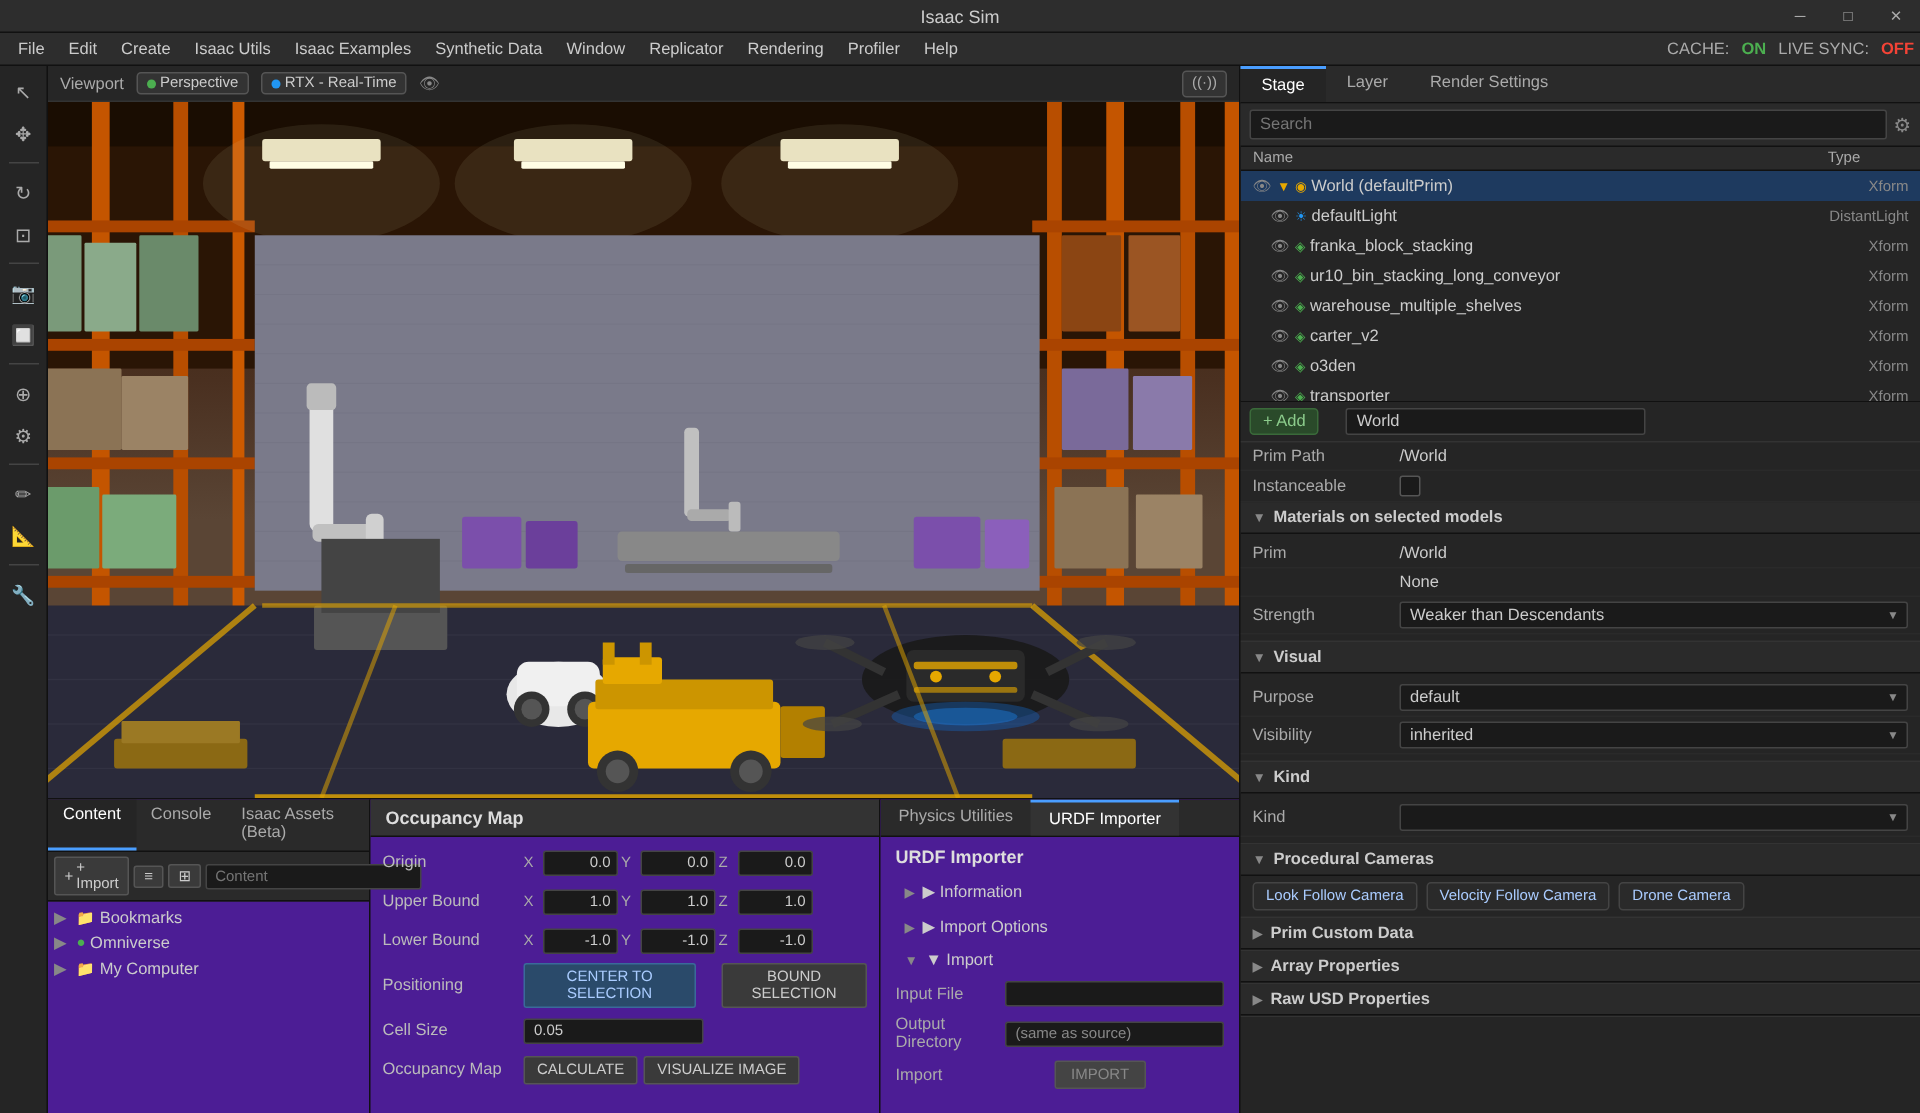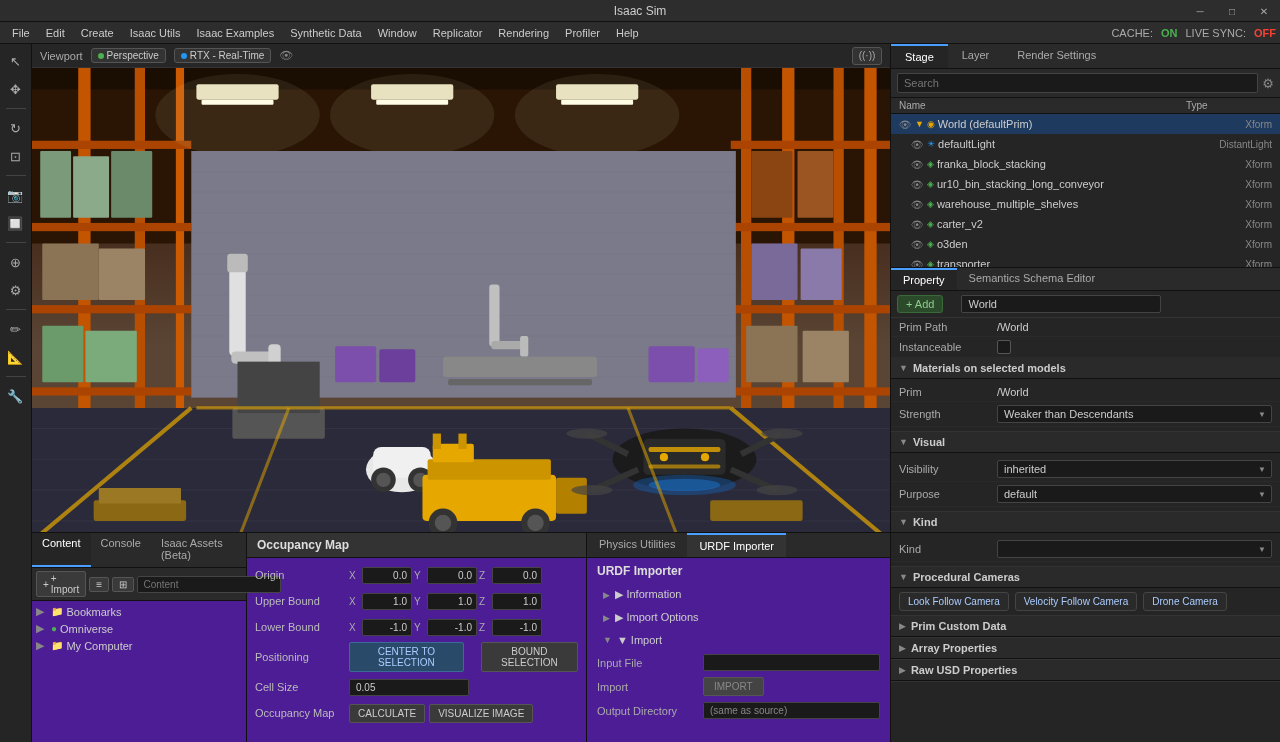--- a/index.html
+++ b/index.html
@@ -419,21 +419,21 @@
       border: 1px solid #555;
       border-radius: 2px;
       color: #888;
       font-size: 10px;
       padding: 3px 10px;
       cursor: pointer;
     }
 
     
     .right-panel {
-      width: 390px;
+      width: 454px;
       background: #252525;
       display: flex;
       flex-direction: column;
       border-left: 1px solid #111;
       flex-shrink: 0;
     }
     .right-tabs {
       display: flex;
       background: #2a2a2a;
       border-bottom: 1px solid #111;
@@ -477,21 +477,21 @@
       border-bottom: 1px solid #111;
     }
     .stage-header-row {
       display: flex;
       align-items: center;
       background: #2a2a2a;
       padding: 2px 4px;
       border-bottom: 1px solid #111;
     }
     .stage-col-name { flex: 1; color: #aaa; font-size: 10px; padding: 0 4px; }
-    .stage-col-type { width: 90px; color: #aaa; font-size: 10px; text-align: left; padding-right: 4px; }
+    .stage-col-type { width: 90px; color: #aaa; font-size: 10px; text-align: center; padding-right: 4px; }
 
     .stage-row {
       display: flex;
       align-items: center;
       padding: 2px 4px;
       cursor: pointer;
       font-size: 11px;
       color: #ccc;
       min-height: 20px;
     }
@@ -1014,27 +1014,27 @@
             <span class="expand-tri">▼</span>
             <span>▼ Import</span>
           </div>
 
           <div class="import-row">
             <span class="import-label">Input File</span>
             <input class="import-input" type="text" placeholder="" style="">
           </div>
 
           <div class="import-row">
+            <span class="import-label">Output Directory</span>
+            <input class="import-input" type="text" value="(same as source)" style="">
+          </div>
+
+          <div class="import-row">
             <span class="import-label">Import</span>
             <button class="import-btn">IMPORT</button>
-          </div>
-
-          <div class="import-row">
-            <span class="import-label">Output Directory</span>
-            <input class="import-input" type="text" value="(same as source)" style="">
           </div>
         </div>
       </div>
 
     </div>
   </div>
 
   <div class="right-panel">
 
     <div class="right-tabs">
@@ -1124,24 +1124,20 @@
         <div class="stage-row-name">
           <span class="prim-icon prim-icon-green">◈</span>
           <span>transporter</span>
         </div>
         <div class="stage-row-type">Xform</div>
       </div>
     </div>
 
     <div class="property-area">
 
-      <div class="prop-tabs">
-        <div class="prop-tab active">Property</div>
-        <div class="prop-tab">Semantics Schema Editor</div>
-      </div>
 
       <div class="prop-add-row">
         <button class="add-btn">+ Add</button>
         <input class="prop-field-input" type="text" value="World" style="max-width: 200px;">
       </div>
 
       <div class="prop-field-row">
         <span class="prop-field-label">Prim Path</span>
         <span class="prop-field-value">/World</span>
       </div>
@@ -1153,20 +1149,24 @@
 
       <div class="collapsible-section">
         <div class="section-header">
           <span class="expand-tri">▼</span>
           <span class="section-title">Materials on selected models</span>
         </div>
         <div class="section-content">
           <div class="prim-row">
             <span class="prim-row-label">Prim</span>
             <span class="prim-row-value">/World</span>
+          </div>
+          <div class="prim-row">
+            <span class="prim-row-label"></span>
+            <span class="prim-row-value">None</span>
           </div>
           <div class="prim-row">
             <span class="prim-row-label">Strength</span>
             <div class="select-wrapper">
               <select>
                 <option>Weaker than Descendants</option>
                 <option>Stronger than Descendants</option>
                 <option>Fallback</option>
               </select>
             </div>
@@ -1174,37 +1174,37 @@
         </div>
       </div>
 
       <div class="collapsible-section">
         <div class="section-header">
           <span class="expand-tri">▼</span>
           <span class="section-title">Visual</span>
         </div>
         <div class="section-content">
           <div class="prim-row">
-            <span class="prim-row-label">Visibility</span>
-            <div class="select-wrapper">
-              <select>
-                <option>inherited</option>
-                <option>visible</option>
-                <option>invisible</option>
-              </select>
-            </div>
-          </div>
-          <div class="prim-row">
             <span class="prim-row-label">Purpose</span>
             <div class="select-wrapper">
               <select>
                 <option>default</option>
                 <option>render</option>
                 <option>proxy</option>
                 <option>guide</option>
+              </select>
+            </div>
+          </div>
+          <div class="prim-row">
+            <span class="prim-row-label">Visibility</span>
+            <div class="select-wrapper">
+              <select>
+                <option>inherited</option>
+                <option>visible</option>
+                <option>invisible</option>
               </select>
             </div>
           </div>
         </div>
       </div>
 
       <div class="collapsible-section">
         <div class="section-header">
           <span class="expand-tri">▼</span>
           <span class="section-title">Kind</span>

